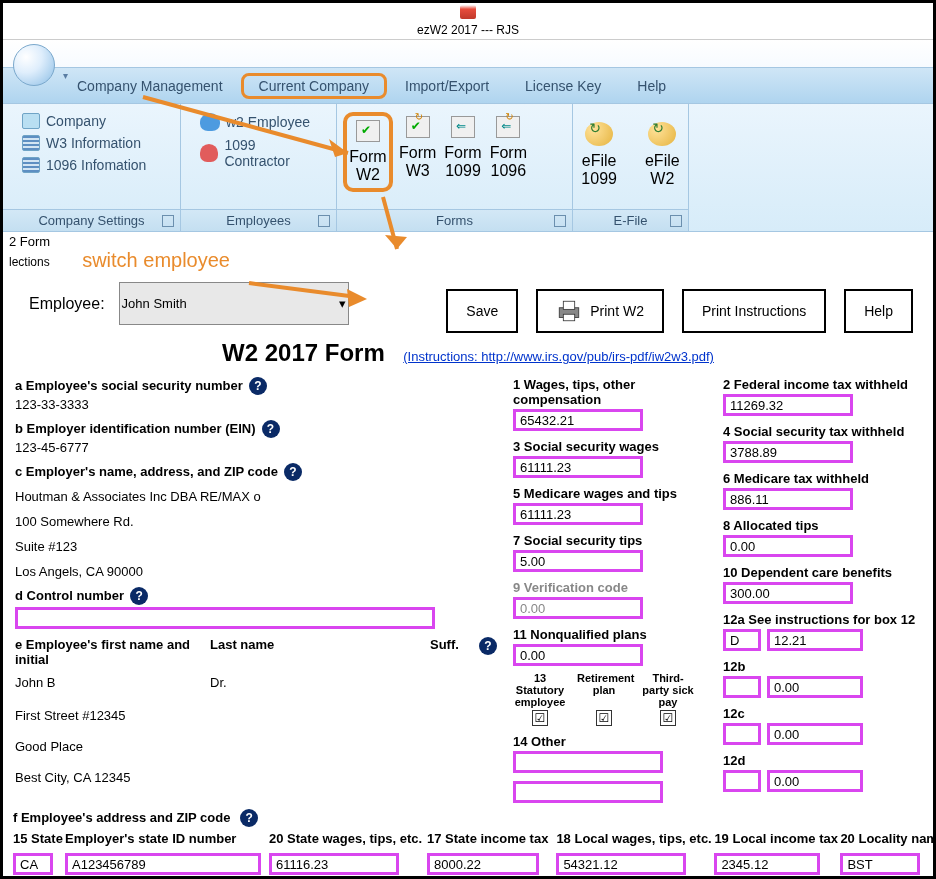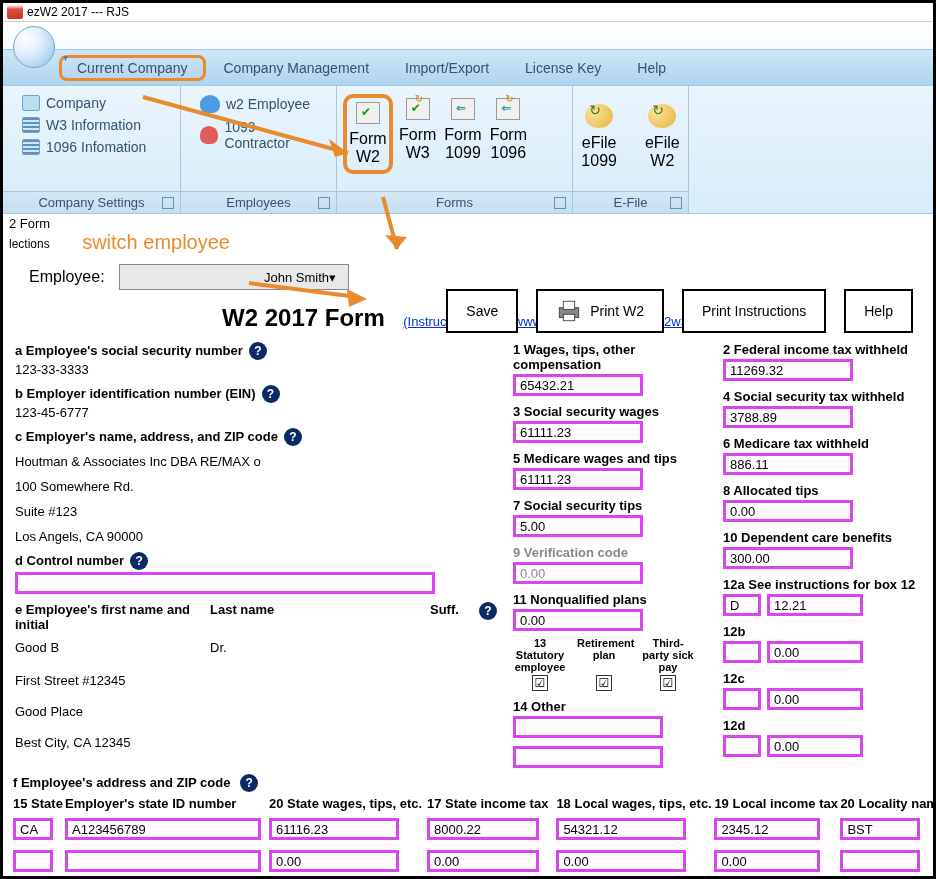--- a/index.html
+++ b/index.html
@@ -1,20 +1,20 @@
 <!DOCTYPE html>
 <html><head>
 <meta charset="utf-8">
 <style>
 * { box-sizing: border-box; font-family: Arial, sans-serif; }
 body { margin: 0; padding: 0; background: #fff; }
 .window { border: 3px solid #000; width: 936px; height: 879px; overflow: hidden; position: relative; }
 
 
-.titlebar { background: #fff; padding: 2px 4px; font-size: 12px; border-bottom: 1px solid #ccc; display: flex; align-items: center; gap: 4px; }
+.titlebar { background: #fff; padding: 2px 4px; font-size: 12px; border-bottom: 1px solid #ccc; display: flex; align-items: center; gap: 4px; flex-direction: column; }
 .titlebar-icon { width: 16px; height: 14px; background: linear-gradient(180deg, #fff 0%, #e74c3c 30%, #c0392b 100%); border-radius: 2px; }
 
 
 .orb-row { height: 28px; background: linear-gradient(180deg, #fff 0%, #f7fbff 100%); border-bottom: 1px solid #a5c7e2; position: relative; }
 .orb { position: absolute; top: 4px; left: 10px; width: 42px; height: 42px; border-radius: 50%; background: radial-gradient(circle at 30% 30%, #ffffff, #dfeefc 40%, #8abde5); border: 1px solid #7aa8cc; z-index: 5; }
 .orb-arrow { position: absolute; left: 60px; top: 30px; color: #5a7da3; font-size: 10px; }
 
 
 .tabs-row { height: 36px; background: linear-gradient(180deg, #cfe6f6 0%, #afd4ef 100%); display: flex; align-items: center; padding-left: 56px; border-bottom: 1px solid #a5c7e2; }
 .tab { color: #35526e; font-size: 14px; padding: 4px 18px; cursor: pointer; }
@@ -44,21 +44,21 @@
 .eball::after { content:"↻"; position:absolute; top:-2px; left:4px; color:#2e7d32; font-size:14px;}
 
 
 .area2 { padding: 2px 6px; }
 .subtitle { font-size:13px; }
 .lections { font-size:12px; display:inline-block; padding-top:6px;}
 .switch-note { color:#e98b2c; font-size:20px; margin-left:28px; vertical-align:top;}
 
 .emp-row { display:flex; align-items:center; gap:14px; padding:10px 0 12px 20px;}
 .emp-lbl { font-size:16px;}
-.emp-select { width:230px; height:26px; border:1px solid #888; background:#e8e8e8; display:flex; align-items:center; justify-content:flex-end; padding:0 12px; font-size:13px; cursor:pointer;}
+.emp-select { width:230px; height:43px; border:1px solid #888; background:#e8e8e8; display:flex; align-items:center; justify-content:space-between; padding:0 2px; font-size:13px; cursor:pointer;}
 
 .btnbar { position:absolute; top:286px; right:20px; display:flex; gap:18px; }
 .btn { border:2px solid #000; background:#fff; height:44px; display:flex; align-items:center; justify-content:center; gap:8px; font-size:14px; padding:0 18px; cursor:pointer;}
 .btn svg { width:26px; height:26px; }
 
 
 .formtitle-row { text-align:center; margin-top:0; }
 .formtitle { font-size:24px; font-weight:bold; display:inline-block; }
 .instr-link { font-size:13px; color:#0033cc; text-decoration:underline; margin-left:14px; }
 
@@ -100,22 +100,22 @@
   <div class="titlebar-icon"></div>
   <span>ezW2 2017 --- RJS</span>
 </div>
 
 <div class="orb-row">
   <div class="orb"></div>
   <div class="orb-arrow">▾</div>
 </div>
 
 <div class="tabs-row">
+  <div class="tab">Company Management</div>
   <div class="tab highlight">Current Company</div>
-  <div class="tab">Company Management</div>
   <div class="tab">Import/Export</div>
   <div class="tab">License Key</div>
   <div class="tab">Help</div>
 </div>
 
 <div class="ribbon-body">
 
   <div class="ribbon-group" style="width:178px;">
     <div class="group-content">
       <div class="cs-item">
@@ -264,21 +264,21 @@
     <div class="fval" style="margin-top:10px;">Los Angels, CA 90000</div>
     <div class="flabel" style="margin-top:8px;"><span>d Control number</span><span class="qmark">?</span></div>
     <input class="tfield long" value="" style="">
     <div class="flabel" style="display:flex;">
       <span style="width:195px;">e Employee's first name and initial</span>
       <span style="width:220px;">Last name</span>
       <span>Suff.</span>
       <span class="qmark" style="margin-left:20px;">?</span>
     </div>
     <div style="display:flex; margin-top:8px;">
-      <span style="width:195px;">Good B</span>
+      <span style="width:195px;">John B</span>
       <span>Dr.</span>
     </div>
     <div class="fval" style="margin-top:18px;">First Street #12345</div>
     <div class="fval" style="margin-top:16px;">Good Place</div>
     <div class="fval" style="margin-top:16px;">Best City, CA 12345</div>
   </div>
   <div class="colR">
     <div class="colR1">
       <div class="flabel">1 Wages, tips, other compensation</div>
       <input class="tfield w1" value="65432.21" style="">

